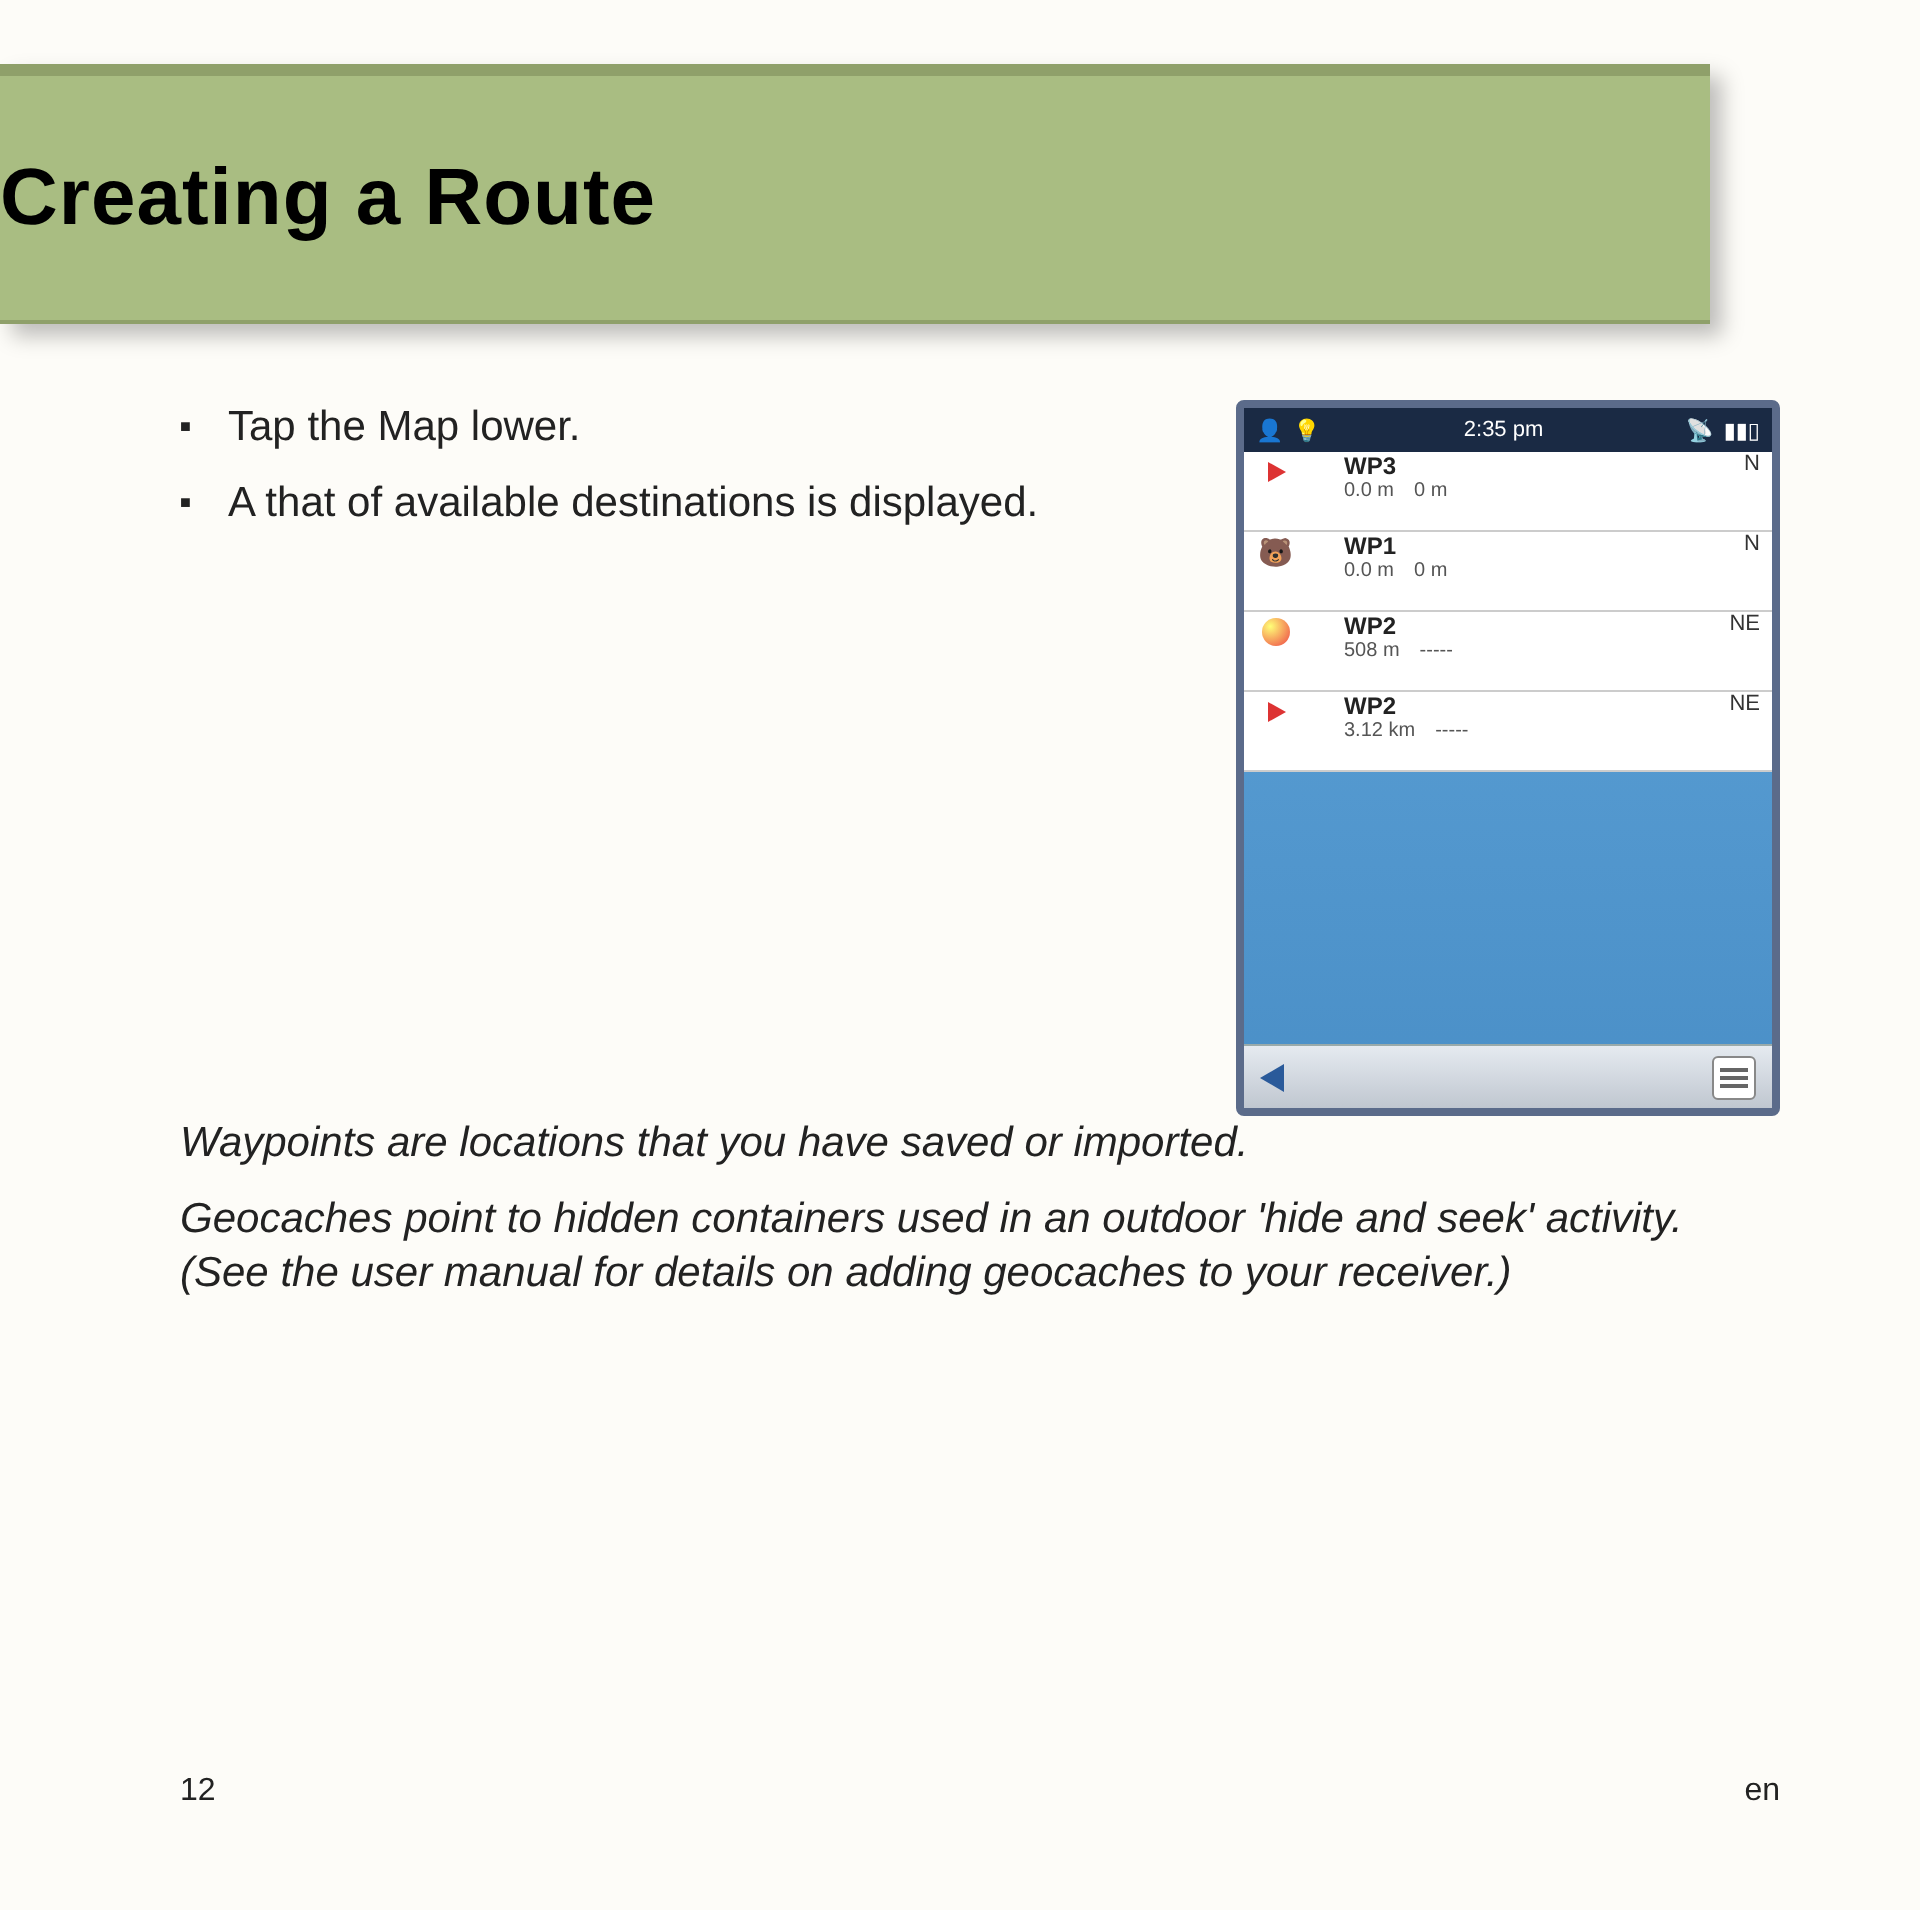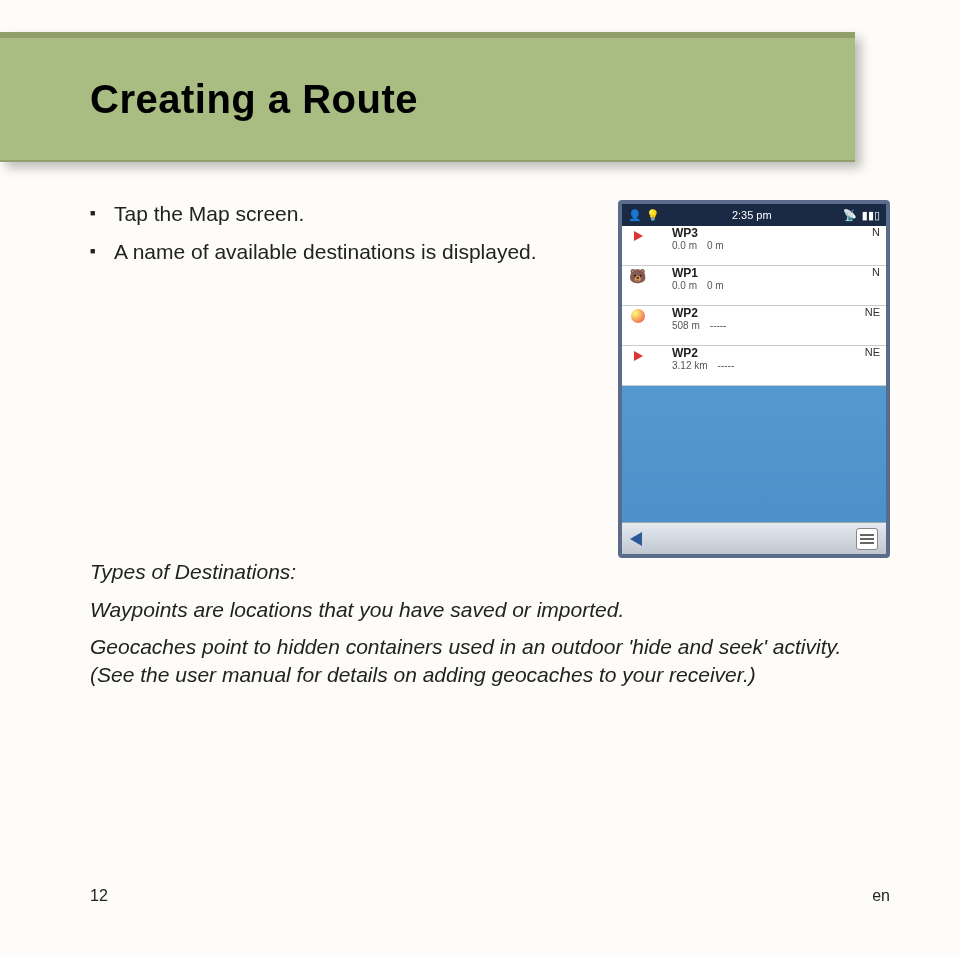--- a/index.html
+++ b/index.html
@@ -16,21 +16,20 @@
     top: 32px;
     left: 0;
     width: 855px;
     height: 130px;
     background: #a9bd82;
     border-top: 6px solid #8fa06a;
     border-bottom: 2px solid #8fa06a;
     box-shadow: 6px 6px 10px rgba(0,0,0,0.25);
     display: flex;
     align-items: center;
-    padding-left: 90px;
   }
   .header-title {
     font-family: Arial Black, Arial, sans-serif;
     font-weight: 900;
     font-size: 40px;
     letter-spacing: 0.5px;
     color: #000;
   }
   .left-line {
     position: absolute;
@@ -192,22 +191,22 @@
 <div class="left-line" style="top:160px;"></div>
 
 <div class="header-bar">
   <div class="header-title">Creating a Route</div>
 </div>
 
 <div class="content-wrap">
   <div class="row">
     <div class="col-left">
       <ul>
-        <li class="bullet-item">Tap the Map screen.</li>
-        <li class="bullet-item">A name of available destinations is displayed.</li>
+        <li class="bullet-item">Tap the Map lower.</li>
+        <li class="bullet-item">A that of available destinations is displayed.</li>
       </ul>
     </div>
 
     <div class="col-right">
       <div class="device">
         <div class="status">
           <div class="icons">
             <span>👤</span>
             <span>💡</span>
           </div>
@@ -275,21 +274,20 @@
           <div class="btn-list">
               <div></div>
               <div></div>
               <div></div>
             </div>
         </div>
       </div>
     </div>
   </div>
 
-  <p class="para italic">Types of Destinations:</p>
   <p class="para italic">Waypoints are locations that you have saved or imported.</p>
   <p class="para italic">Geocaches point to hidden containers used in an outdoor 'hide and seek' activity. (See the user manual for details on adding geocaches to your receiver.)</p>
 </div>
 
 <div class="footer">
   <span>12</span>
   <span>en</span>
 </div>
 
 </body></html>

